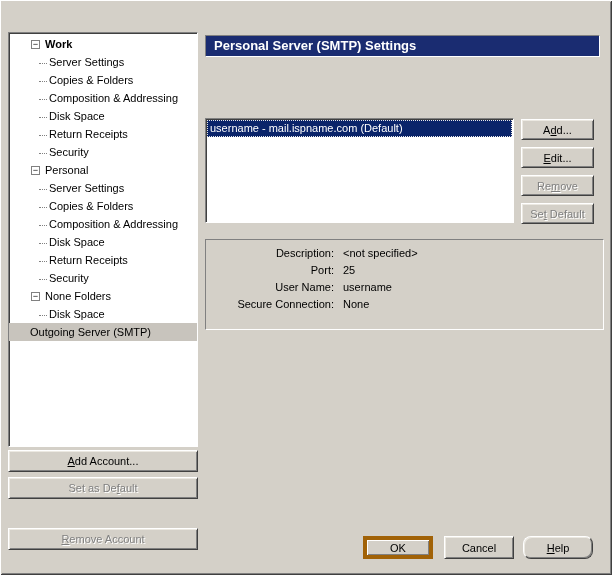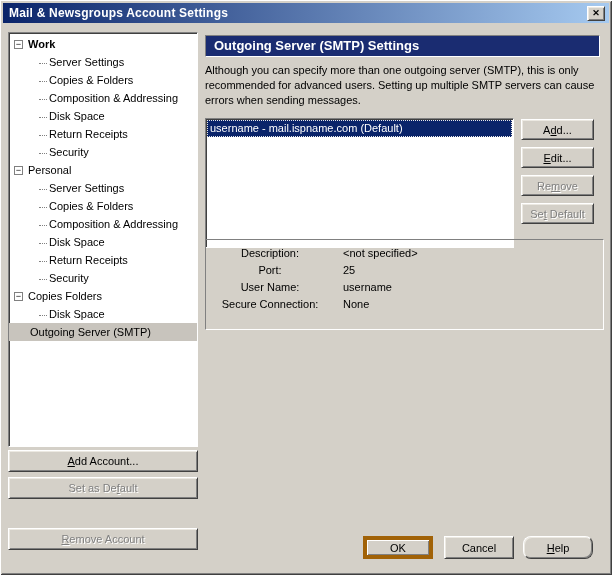--- a/index.html
+++ b/index.html
@@ -31,21 +31,21 @@
   .sunken-white {
     background:#FFF;
     border:1px solid; border-color:#808080 #FFFFFF #FFFFFF #808080;
     box-shadow: inset 1px 1px 0 #404040;
   }
   .tree {
     position:absolute; left:8px; top:32px; width:190px; height:415px;
     overflow:hidden; padding-top:2px;
   }
   .tree-row { height:18px; line-height:18px; white-space:nowrap; cursor:default; }
-  .tree-row.root { padding-left:5px; }
+  .tree-row.root { padding-left:22px; }
   .tree-row.root .lbl { margin-left:5px; }
   .tree-row.bold .lbl { font-weight:bold; }
   .tree-row.child { padding-left:30px; }
   .tree-row.sel { background:#C8C4BD; }
   .tree-row.sel-pad { padding-left:21px; }
   .expander {
     display:inline-block; width:9px; height:9px; background:#FFF;
     border:1px solid #808080; font-size:9px; line-height:7px; text-align:center;
     vertical-align:middle; margin-bottom:2px; cursor:default;
   }
@@ -56,21 +56,21 @@
   .page-header {
     position:absolute; left:205px; top:35px; width:395px; height:22px;
     background:#1A2C71; color:#FFF; font-weight:bold; font-size:13px;
     line-height:20px; padding-left:8px;
     border:1px solid; border-color:#808080 #FFFFFF #FFFFFF #808080;
   }
   .page-desc {
     position:absolute; left:205px; top:63px; width:400px; line-height:15px;
   }
   .listbox {
-    position:absolute; left:205px; top:118px; width:309px; height:130px;
+    position:absolute; left:205px; top:118px; width:309px; height:105px;
     padding:1px;
   }
   .list-item {
     height:17px; line-height:17px; padding-left:3px;
     background:#0A246A; color:#FFF;
     outline:1px dotted #E8E8E8; outline-offset:-1px; cursor:default;
   }
   .btn {
     position:absolute; background:#D4D0C8;
     border:1px solid; border-color:#FFFFFF #404040 #404040 #FFFFFF;
@@ -84,66 +84,59 @@
   }
   .btn.disabled { color:#808080; text-shadow:1px 1px 0 #FFF; }
   .mn { text-decoration:underline; }
   .side-btn { left:521px; width:73px; height:21px; }
   .details {
     position:absolute; left:205px; top:239px; width:399px; height:91px;
     border:1px solid; border-color:#808080 #FFFFFF #FFFFFF #808080;
     padding-top:5px;
   }
   .detail-row { display:flex; height:17px; line-height:17px; }
-  .detail-label { width:128px; text-align:center; }
+  .detail-label { width:128px; text-align:right; }
   .detail-value { margin-left:9px; }
   .acct-btn { left:8px; width:190px; height:22px; }
   .footer-btn { width:70px; height:23px; top:536px; }
 </style>
 </head>
 <body>
 
 <div class="dialog">
 
-  <div class="titlebar">
-    <span class="title-text">Mail &amp; Newsgroups Account Settings</span>
-    <div class="close-btn">
-      <span>✕</span>
-    </div>
-  </div>
 
   <div class="tree sunken-white">
     <div class="tree-row root bold"><span class="expander">−</span><span class="lbl">Work</span></div>
     <div class="tree-row child"><span class="connector"></span><span class="lbl">Server Settings</span></div>
     <div class="tree-row child"><span class="connector"></span><span class="lbl">Copies &amp; Folders</span></div>
     <div class="tree-row child"><span class="connector"></span><span class="lbl">Composition &amp; Addressing</span></div>
     <div class="tree-row child"><span class="connector"></span><span class="lbl">Disk Space</span></div>
     <div class="tree-row child"><span class="connector"></span><span class="lbl">Return Receipts</span></div>
     <div class="tree-row child"><span class="connector"></span><span class="lbl">Security</span></div>
     <div class="tree-row root"><span class="expander">−</span><span class="lbl">Personal</span></div>
     <div class="tree-row child"><span class="connector"></span><span class="lbl">Server Settings</span></div>
     <div class="tree-row child"><span class="connector"></span><span class="lbl">Copies &amp; Folders</span></div>
     <div class="tree-row child"><span class="connector"></span><span class="lbl">Composition &amp; Addressing</span></div>
     <div class="tree-row child"><span class="connector"></span><span class="lbl">Disk Space</span></div>
     <div class="tree-row child"><span class="connector"></span><span class="lbl">Return Receipts</span></div>
     <div class="tree-row child"><span class="connector"></span><span class="lbl">Security</span></div>
-    <div class="tree-row root"><span class="expander">−</span><span class="lbl">Copies Folders</span></div>
+    <div class="tree-row root"><span class="expander">−</span><span class="lbl">None Folders</span></div>
     <div class="tree-row child"><span class="connector"></span><span class="lbl">Disk Space</span></div>
     <div class="tree-row sel sel-pad"><span class="lbl">Outgoing Server (SMTP)</span></div>
   </div>
 
   <button class="btn acct-btn" style="top:450px;"><span></span><span class="mn">A</span><span>dd Account...</span></button>
   <button class="btn acct-btn disabled" style="top:477px;"><span>Set as De</span><span class="mn">f</span><span>ault</span></button>
   <button class="btn acct-btn disabled" style="top:504px;margin-top:24px;"><span></span><span class="mn">R</span><span>emove Account</span></button>
 
   <div class="page-header">
-    <span>Outgoing Server (SMTP) Settings</span>
+    <span>Personal Server (SMTP) Settings</span>
   </div>
 
-  <p class="page-desc">Although you can specify more than one outgoing server (SMTP), this is only recommended for advanced users. Setting up multiple SMTP servers can cause errors when sending messages.</p>
 
   <div class="listbox sunken-white">
     <div class="list-item">username - mail.ispname.com (Default)</div>
   </div>
 
   <button class="btn side-btn" style="top:119px;"><span>A</span><span class="mn">d</span><span>d...</span></button>
   <button class="btn side-btn" style="top:147px;"><span></span><span class="mn">E</span><span>dit...</span></button>
   <button class="btn side-btn disabled" style="top:175px;"><span>Re</span><span class="mn">m</span><span>ove</span></button>
   <button class="btn side-btn disabled" style="top:203px;"><span>Se</span><span class="mn">t</span><span> Default</span></button>
 

